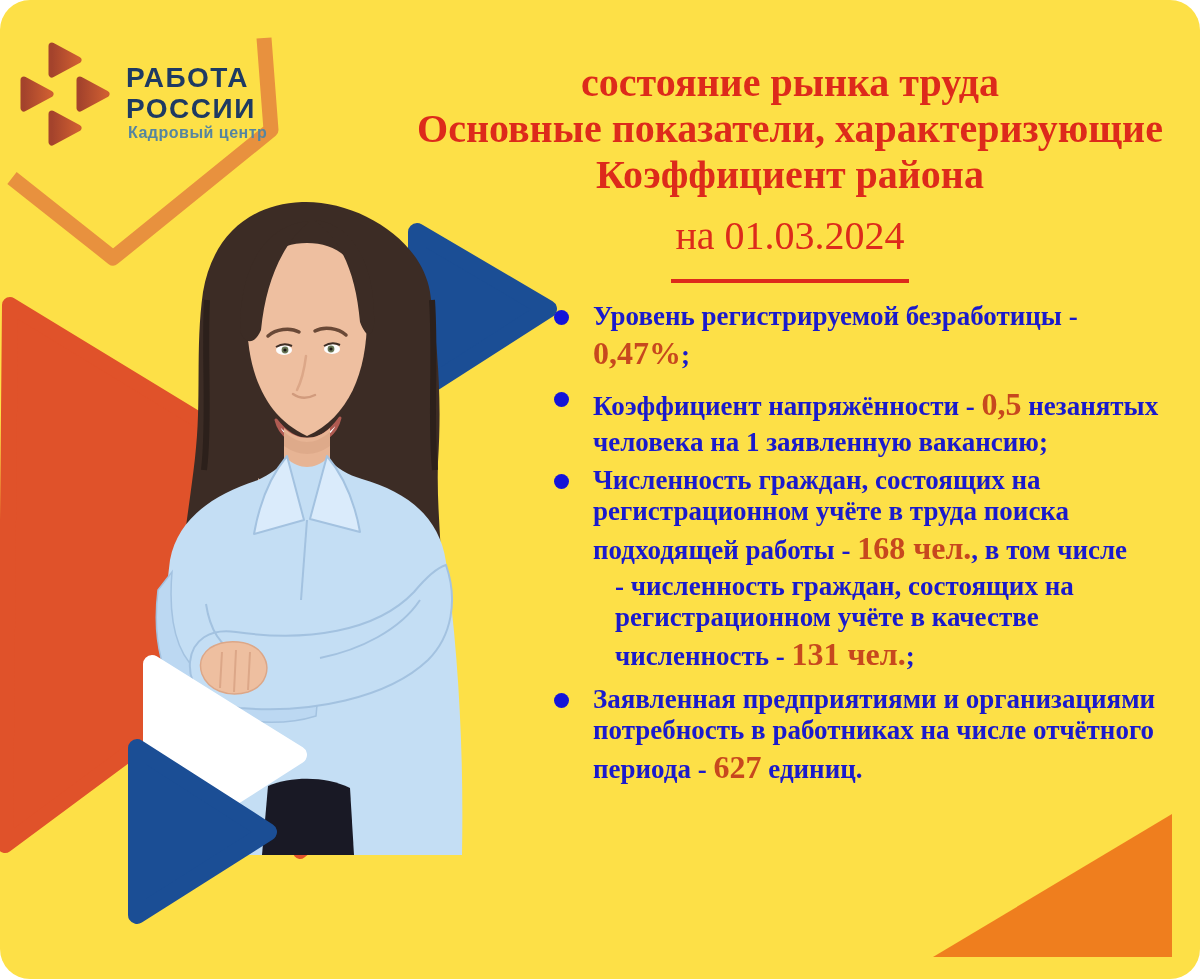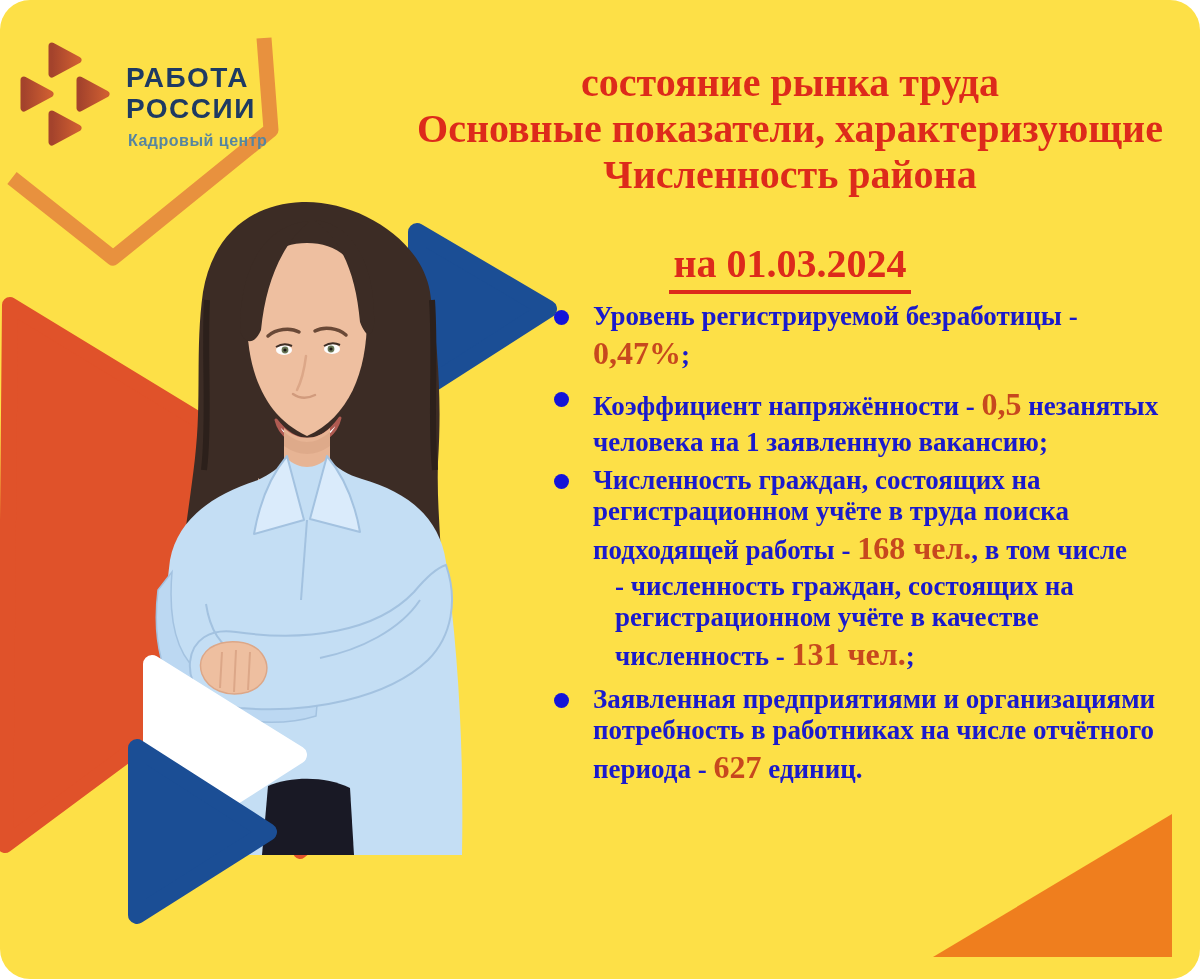--- a/index.html
+++ b/index.html
@@ -8,35 +8,35 @@
     overflow:hidden;font-family:"Liberation Serif",serif;border-radius:30px;
   }
   #bg-art{position:absolute;left:0;top:0;width:1200px;height:979px;}
   
   .logo-text{
     position:absolute;left:126px;top:62px;
     font-family:"Liberation Sans",sans-serif;font-weight:bold;
     font-size:28px;line-height:31px;letter-spacing:1.5px;color:var(--brand-text,#1E3A63);
   }
   .logo-sub{
-    position:absolute;left:128px;top:132px;
+    position:absolute;left:128px;top:124px;
     font-family:"Liberation Sans",sans-serif;font-weight:bold;
     font-size:16px;letter-spacing:.5px;color:var(--subtitle-text,#5685A0);
   }
   
   .title-block{
     position:absolute;left:405px;top:60px;width:770px;text-align:center;
     color:var(--title-color,#DD2A1B);font-weight:bold;font-size:40px;line-height:46px;
   }
   .date-line{
     position:absolute;left:405px;top:212px;width:770px;text-align:center;
   }
   .date-line span{
-    display:inline-block;color:var(--title-color,#DD2A1B);font-weight:bold;font-size:40px;
-    border-bottom:4px solid var(--title-color,#DD2A1B);padding:0 4px 3px 4px;margin-top:28px;
+    display:inline-block;color:var(--title-color,#DD2A1B);font-weight:normal;font-size:40px;
+    border-bottom:4px solid var(--title-color,#DD2A1B);padding:0 4px 20px 4px;
   }
   
   .indicator-list{
     position:absolute;left:541px;top:301px;width:625px;
     color:var(--ind-text,#1A1ACC);font-weight:bold;font-size:27px;
   }
   .bullet-item{display:flex;align-items:flex-start;margin-bottom:7px;}
   .dot{
     flex:0 0 auto;width:15px;height:15px;border-radius:50%;
     background:var(--dot-color,#1414D8);margin:9px 24px 0 13px;
@@ -144,21 +144,21 @@
 
   <div class="logo-text">
     <div>РАБОТА</div>
     <div>РОССИИ</div>
   </div>
   <div class="logo-sub">Кадровый центр</div>
 
   <div class="title-block">
       <div class="title-line">состояние рынка труда</div>
       <div class="title-line">Основные показатели, характеризующие</div>
-      <div class="title-line">Численность района</div>
+      <div class="title-line">Коэффициент района</div>
     </div>
   <div class="date-line">
     <span>на 01.03.2024</span>
   </div>
 
   <div class="indicator-list">
       <div class="bullet-item">
         <span class="dot"></span>
         <div class="bullet-body">
           <div class="line"><span>Уровень регистрируемой безработицы -</span></div>

